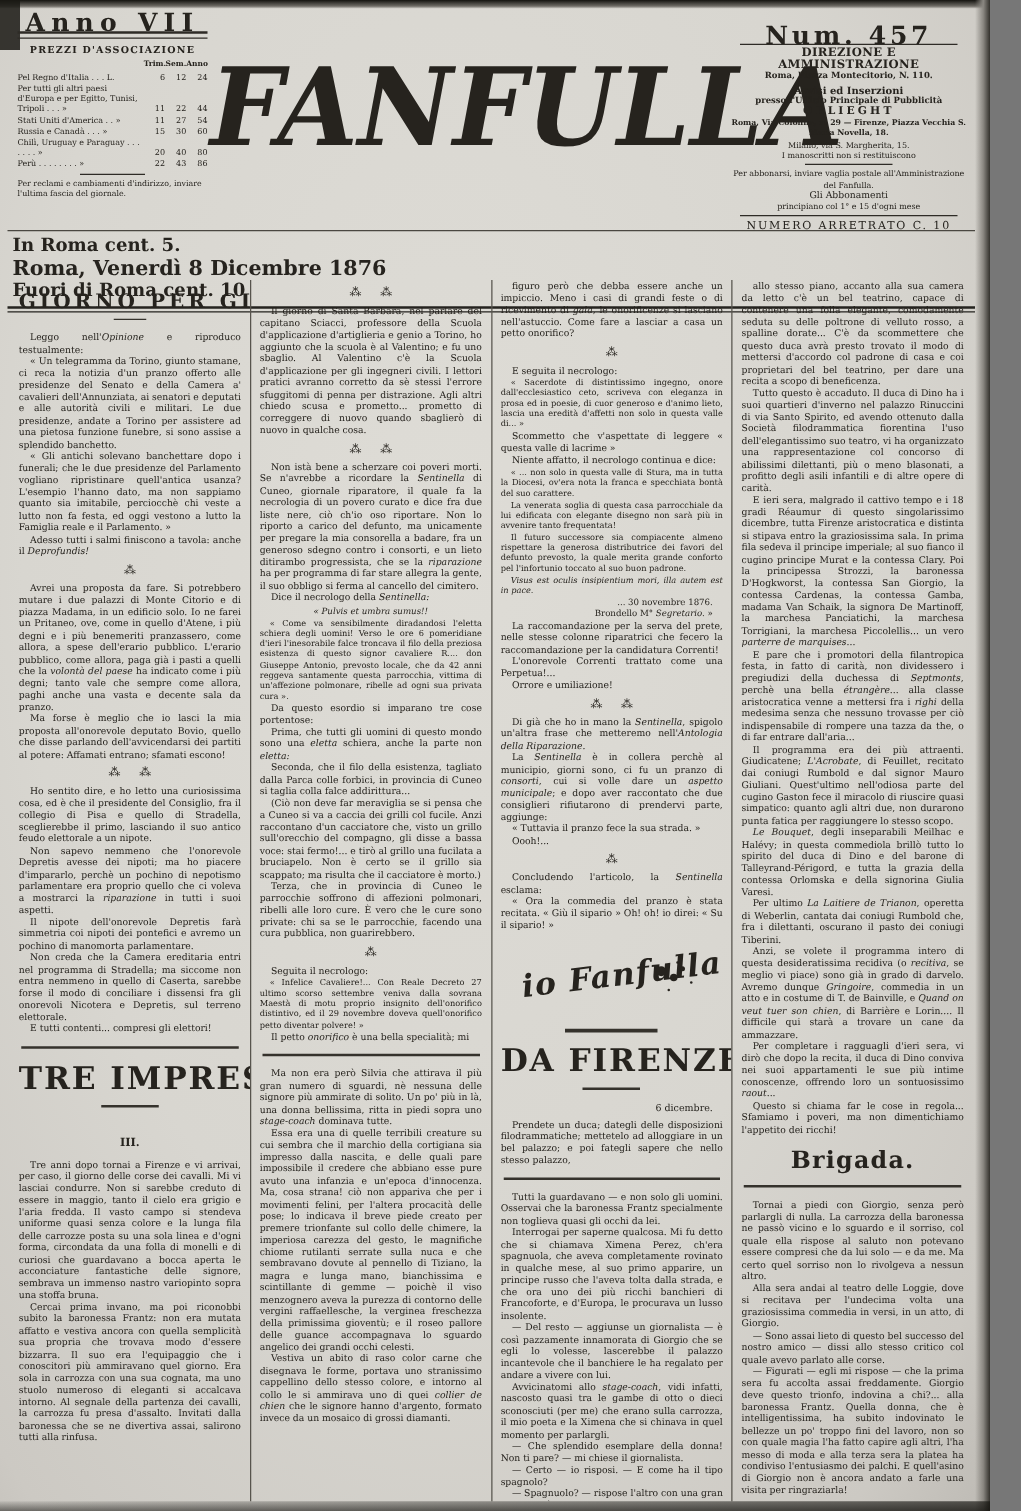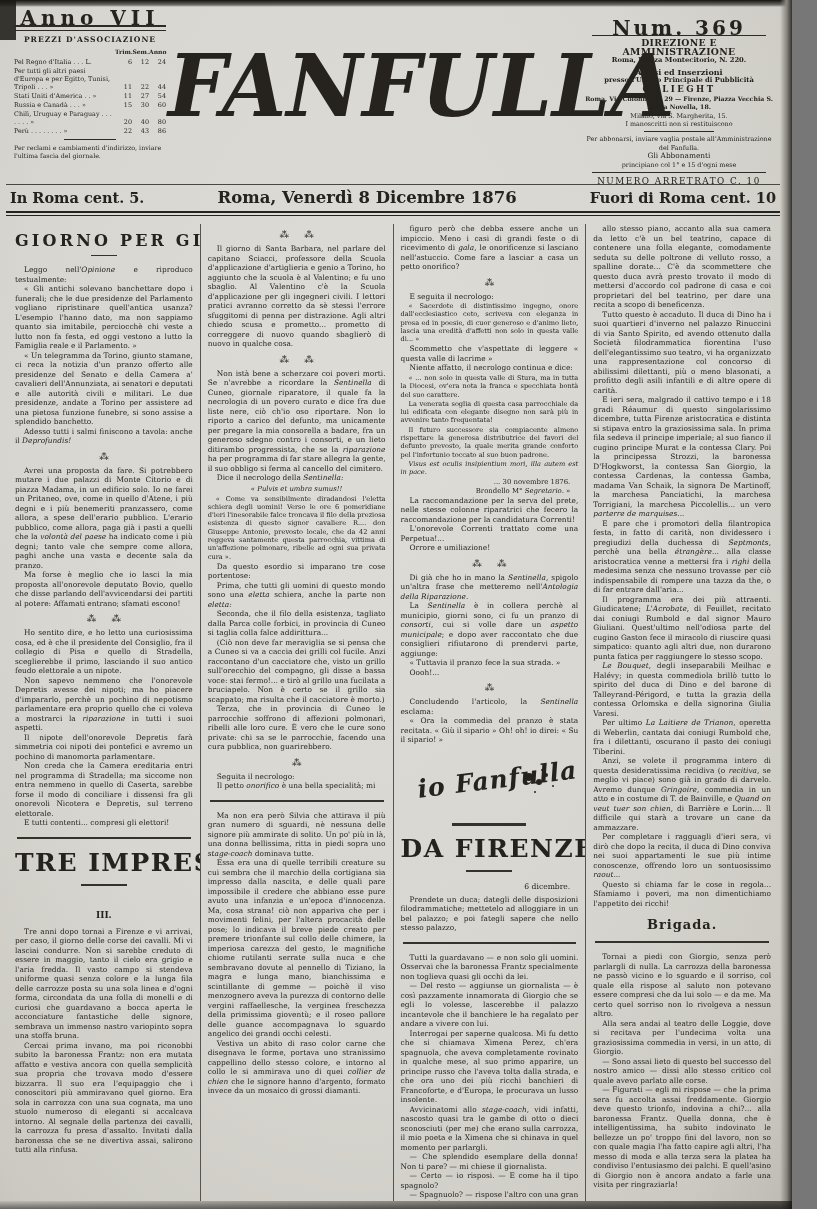--- a/index.html
+++ b/index.html
@@ -41,21 +41,21 @@
   .rpresso{font-size:6.8px;font-weight:bold;}
   .ragency{font-size:8.6px;font-weight:bold;letter-spacing:2.5px;margin:1px 0;}
   .rcities{font-size:6.2px;font-weight:bold;}
   .rline{font-size:6.4px;}
   .rsep{width:70px;border-top:1px solid #2e2b26;margin:3px auto;}
   .rabb{font-size:7.4px;}
   .rarret{font-size:8.8px;letter-spacing:1.5px;margin-top:4px;}
 
   
   .datebar{position:absolute;left:6px;right:12px;top:184px;border-top:1px solid #4a4741;padding-top:3px;}
-  .db-row{display:flex;align-items:baseline;justify-content:space-between;padding:0 4px;}
+  .db-row{display:flex;align-items:baseline;justify-content:center;padding:0 4px;flex-direction:column;}
   .db-left,.db-right{font-size:14.5px;font-weight:bold;}
   .db-center{font-size:16.5px;font-weight:bold;}
   .db-rule{margin-top:4px;height:2px;border-top:2px solid #25231f;border-bottom:1px solid #25231f;}
 
   
   .columns{position:absolute;top:224px;left:8px;right:14px;bottom:8px;display:flex;}
   .col{flex:1;padding:0 7px;overflow:hidden;}
   .col + .col{border-left:1px solid #57544d;}
   .para{margin:0;text-indent:9px;text-align:justify;font-size:7.4px;line-height:9.5px;}
   .quote{margin:1px 0;text-indent:8px;text-align:justify;font-size:6.6px;line-height:8.3px;}
@@ -63,21 +63,21 @@
   .qright{text-align:right;font-size:6.9px;margin:1px 8px 1px 0;}
   .sep{text-align:center;font-size:9.5px;letter-spacing:6px;margin:5px 0 4px;text-indent:6px;}
   .col-h1{font-size:16px;font-weight:bold;letter-spacing:3.2px;text-align:center;margin:7px 0 0;white-space:nowrap;}
   .shortrule{width:26px;border-top:1px solid #35322c;margin:5px auto 9px;}
   .col-h2{font-size:25px;font-weight:bold;letter-spacing:1.5px;text-align:center;margin:8px 0 0;white-space:nowrap;}
   .shortrule2{width:46px;border-top:2px solid #35322c;margin:7px auto 10px;}
   .col-sub{text-align:center;font-size:9px;font-weight:bold;margin:24px 0 7px;}
   .colrule{border-top:2px solid #35322c;margin:9px 2px;}
   .shortrule-thick{width:74px;border-top:3px solid #35322c;margin:8px auto;}
   .dateline{text-align:right;font-size:7.6px;margin:2px 8px 4px 0;}
-  .sig{text-align:center;font-weight:bold;font-size:13px;letter-spacing:1px;margin:9px 0;}
+  .sig{text-align:center;font-weight:bold;font-size:19px;letter-spacing:1px;margin:9px 0;}
   .sig-sc{text-align:right;font-variant:small-caps;font-size:9.5px;letter-spacing:1.5px;margin:16px 30px 2px 0;}
   .logo{position:relative;height:62px;margin:8px 0 0;}
   .logo-text{position:absolute;left:16px;top:12px;font-style:italic;font-weight:bold;font-size:25px;
     letter-spacing:1px;transform:rotate(-7deg);}
   .logo-splat{position:absolute;left:124px;top:20px;width:8px;height:8px;border-radius:50%;background:#26231e;
     box-shadow:10px 5px 0 -1px #26231e,17px -2px 0 -2px #26231e,24px 9px 0 -3px #26231e,
                6px 15px 0 -3px #26231e,28px 1px 0 -4px #26231e,13px -7px 0 -3px #26231e,20px 16px 0 -4px #26231e;}
 </style>
 </head>
 <body>
@@ -133,24 +133,24 @@
           <span class="v">86</span>
         </div>
       </div>
     <div class="smallrule"></div>
     <div class="note">Per reclami e cambiamenti d'indirizzo, inviare l'ultima fascia del giornale.</div>
   </div>
 
   <div class="masthead">FANFULLA</div>
 
   <div class="box-right">
-    <div class="num">Num. 369</div>
+    <div class="num">Num. 457</div>
     <div class="rrule"></div>
     <div class="direzione">DIREZIONE E AMMINISTRAZIONE</div>
-    <div class="raddr">Roma, Piazza Montecitorio, N. 220.</div>
+    <div class="raddr">Roma, Piazza Montecitorio, N. 110.</div>
     <div class="ravvisi">Avvisi ed Inserzioni</div>
     <div class="rpresso">presso l'Ufficio Principale di Pubblicità</div>
     <div class="ragency">OBLIEGHT</div>
     <div class="rcities">Roma, Via Colonna, n. 29 — Firenze, Piazza Vecchia S. Maria Novella, 18.</div>
     <div class="rline">Milano, via S. Margherita, 15.</div>
     <div class="rline">I manoscritti non si restituiscono</div>
     <div class="rsep"></div>
     <div class="rline">Per abbonarsi, inviare vaglia postale all'Amministrazione del Fanfulla.</div>
     <div class="rabb">Gli Abbonamenti</div>
     <div class="rline">principiano col 1° e 15 d'ogni mese</div>
@@ -165,22 +165,22 @@
       <span class="db-right">Fuori di Roma cent. 10</span>
     </div>
     <div class="db-rule"></div>
   </div>
 
   <main class="columns">
     <section class="col">
         <div class="col-h1">GIORNO PER GIORNO</div>
         <div class="shortrule"></div>
         <div class="para">Leggo nell'<i>Opinione</i> e riproduco testualmente:</div>
+        <div class="para">« Un telegramma da Torino, giunto stamane, ci reca la notizia d'un pranzo offerto alle presidenze del Senato e della Camera a' cavalieri dell'Annunziata, ai senatori e deputati e alle autorità civili e militari. Le due presidenze, andate a Torino per assistere ad una pietosa funzione funebre, si sono assise a splendido banchetto.</div>
         <div class="para">« Gli antichi solevano banchettare dopo i funerali; che le due presidenze del Parlamento vogliano ripristinare quell'antica usanza? L'esempio l'hanno dato, ma non sappiamo quanto sia imitabile, perciocchè chi veste a lutto non fa festa, ed oggi vestono a lutto la Famiglia reale e il Parlamento. »</div>
-        <div class="para">« Un telegramma da Torino, giunto stamane, ci reca la notizia d'un pranzo offerto alle presidenze del Senato e della Camera a' cavalieri dell'Annunziata, ai senatori e deputati e alle autorità civili e militari. Le due presidenze, andate a Torino per assistere ad una pietosa funzione funebre, si sono assise a splendido banchetto.</div>
         <div class="para">Adesso tutti i salmi finiscono a tavola: anche il <i>Deprofundis!</i></div>
         <div class="sep">⁂</div>
         <div class="para">Avrei una proposta da fare. Si potrebbero mutare i due palazzi di Monte Citorio e di piazza Madama, in un edificio solo. Io ne farei un Pritaneo, ove, come in quello d'Atene, i più degni e i più benemeriti pranzassero, come allora, a spese dell'erario pubblico. L'erario pubblico, come allora, paga già i pasti a quelli che la <i>volontà del paese</i> ha indicato come i più degni; tanto vale che sempre come allora, paghi anche una vasta e decente sala da pranzo.</div>
         <div class="para">Ma forse è meglio che io lasci la mia proposta all'onorevole deputato Bovio, quello che disse parlando dell'avvicendarsi dei partiti al potere: Affamati entrano; sfamati escono!</div>
         <div class="sep">⁂ ⁂</div>
         <div class="para">Ho sentito dire, e ho letto una curiosissima cosa, ed è che il presidente del Consiglio, fra il collegio di Pisa e quello di Stradella, sceglierebbe il primo, lasciando il suo antico feudo elettorale a un nipote.</div>
         <div class="para">Non sapevo nemmeno che l'onorevole Depretis avesse dei nipoti; ma ho piacere d'impararlo, perchè un pochino di nepotismo parlamentare era proprio quello che ci voleva a mostrarci la <i>riparazione</i> in tutti i suoi aspetti.</div>
         <div class="para">Il nipote dell'onorevole Depretis farà simmetria coi nipoti dei pontefici e avremo un pochino di manomorta parlamentare.</div>
         <div class="para">Non creda che la Camera ereditaria entri nel programma di Stradella; ma siccome non entra nemmeno in quello di Caserta, sarebbe forse il modo di conciliare i dissensi fra gli onorevoli Nicotera e Depretis, sul terreno elettorale.</div>
         <div class="para">E tutti contenti... compresi gli elettori!</div>
@@ -199,20 +199,21 @@
         <div class="para">Dice il necrologo della <i>Sentinella:</i></div>
         <div class="qcenter">« Pulvis et umbra sumus!!</div>
         <div class="quote">« Come va sensibilmente diradandosi l'eletta schiera degli uomini! Verso le ore 6 pomeridiane d'ieri l'inesorabile falce troncava il filo della preziosa esistenza di questo signor cavaliere R.... don Giuseppe Antonio, prevosto locale, che da 42 anni reggeva santamente questa parrocchia, vittima di un'affezione polmonare, ribelle ad ogni sua privata cura ».</div>
         <div class="para">Da questo esordio si imparano tre cose portentose:</div>
         <div class="para">Prima, che tutti gli uomini di questo mondo sono una <i>eletta</i> schiera, anche la parte non <i>eletta:</i></div>
         <div class="para">Seconda, che il filo della esistenza, tagliato dalla Parca colle forbici, in provincia di Cuneo si taglia colla falce addirittura...</div>
         <div class="para">(Ciò non deve far meraviglia se si pensa che a Cuneo si va a caccia dei grilli col fucile. Anzi raccontano d'un cacciatore che, visto un grillo sull'orecchio del compagno, gli disse a bassa voce: stai fermo!... e tirò al grillo una fucilata a bruciapelo. Non è certo se il grillo sia scappato; ma risulta che il cacciatore è morto.)</div>
         <div class="para">Terza, che in provincia di Cuneo le parrocchie soffrono di affezioni polmonari, ribelli alle loro cure. È vero che le cure sono private: chi sa se le parrocchie, facendo una cura pubblica, non guarirebbero.</div>
         <div class="sep">⁂</div>
         <div class="para">Seguita il necrologo:</div>
+        <div class="quote">« Infelice Cavaliere!... Con Reale Decreto 27 ultimo scorso settembre veniva dalla sovrana Maestà di motu proprio insignito dell'onorifico distintivo, ed il 29 novembre doveva quell'onorifico petto diventar polvere! »</div>
         <div class="para">Il petto <i>onorifico</i> è una bella specialità; mi</div>
         <div class="colrule"></div>
         <div class="para">Ma non era però Silvia che attirava il più gran numero di sguardi, nè nessuna delle signore più ammirate di solito. Un po' più in là, una donna bellissima, ritta in piedi sopra uno <i>stage-coach</i> dominava tutte.</div>
         <div class="para">Essa era una di quelle terribili creature su cui sembra che il marchio della cortigiana sia impresso dalla nascita, e delle quali pare impossibile il credere che abbiano esse pure avuto una infanzia e un'epoca d'innocenza. Ma, cosa strana! ciò non appariva che per i movimenti felini, per l'altera procacità delle pose; lo indicava il breve piede creato per premere trionfante sul collo delle chimere, la imperiosa carezza del gesto, le magnifiche chiome rutilanti serrate sulla nuca e che sembravano dovute al pennello di Tiziano, la magra e lunga mano, bianchissima e scintillante di gemme — poichè il viso menzognero aveva la purezza di contorno delle vergini raffaellesche, la verginea freschezza della primissima gioventù; e il roseo pallore delle guance accompagnava lo sguardo angelico dei grandi occhi celesti.</div>
         <div class="para">Vestiva un abito di raso color carne che disegnava le forme, portava uno stranissimo cappellino dello stesso colore, e intorno al collo le si ammirava uno di quei <i>collier de chien</i> che le signore hanno d'argento, formato invece da un mosaico di grossi diamanti.</div>
       </section>
     <section class="col">
         <div class="para">figuro però che debba essere anche un impiccio. Meno i casi di grandi feste o di ricevimento di <i>gala</i>, le onorificenze si lasciano nell'astuccio. Come fare a lasciar a casa un petto onorifico?</div>
         <div class="sep">⁂</div>
         <div class="para">E seguita il necrologo:</div>
@@ -240,22 +241,22 @@
           <span class="logo-text">io Fanfulla</span>
           <span class="logo-splat"></span>
         </div>
         <div class="shortrule-thick"></div>
         <div class="col-h2">DA FIRENZE</div>
         <div class="shortrule2"></div>
         <div class="dateline">6 dicembre.</div>
         <div class="para">Prendete un duca; dategli delle disposizioni filodrammatiche; mettetelo ad alloggiare in un bel palazzo; e poi fategli sapere che nello stesso palazzo,</div>
         <div class="colrule"></div>
         <div class="para">Tutti la guardavano — e non solo gli uomini. Osservai che la baronessa Frantz specialmente non toglieva quasi gli occhi da lei.</div>
+        <div class="para">Interrogai per saperne qualcosa. Mi fu detto che si chiamava Ximena Perez, ch'era spagnuola, che aveva completamente rovinato in qualche mese, al suo primo apparire, un principe russo che l'aveva tolta dalla strada, e che ora uno dei più ricchi banchieri di Francoforte, e d'Europa, le procurava un lusso insolente.</div>
         <div class="para">— Del resto — aggiunse un giornalista — è così pazzamente innamorata di Giorgio che se egli lo volesse, lascerebbe il palazzo incantevole che il banchiere le ha regalato per andare a vivere con lui.</div>
-        <div class="para">Interrogai per saperne qualcosa. Mi fu detto che si chiamava Ximena Perez, ch'era spagnuola, che aveva completamente rovinato in qualche mese, al suo primo apparire, un principe russo che l'aveva tolta dalla strada, e che ora uno dei più ricchi banchieri di Francoforte, e d'Europa, le procurava un lusso insolente.</div>
         <div class="para">Avvicinatomi allo <i>stage-coach</i>, vidi infatti, nascosto quasi tra le gambe di otto o dieci sconosciuti (per me) che erano sulla carrozza, il mio poeta e la Ximena che si chinava in quel momento per parlargli.</div>
         <div class="para">— Che splendido esemplare della donna! Non ti pare? — mi chiese il giornalista.</div>
         <div class="para">— Certo — io risposi. — E come ha il tipo spagnolo?</div>
         <div class="para">— Spagnuolo? — rispose l'altro con una gran risata. — È la Paolina! la bambina che, tre anni fa, correva pei lungarni a piedi nudi, gettando fiori nelle carrozze!</div>
       </section>
     <section class="col">
         <div class="para">allo stesso piano, accanto alla sua camera da letto c'è un bel teatrino, capace di contenere una folla elegante, comodamente seduta su delle poltrone di velluto rosso, a spalline dorate... C'è da scommettere che questo duca avrà presto trovato il modo di mettersi d'accordo col padrone di casa e coi proprietari del bel teatrino, per dare una recita a scopo di beneficenza.</div>
         <div class="para">Tutto questo è accaduto. Il duca di Dino ha i suoi quartieri d'inverno nel palazzo Rinuccini di via Santo Spirito, ed avendo ottenuto dalla Società filodrammatica fiorentina l'uso dell'elegantissimo suo teatro, vi ha organizzato una rappresentazione col concorso di abilissimi dilettanti, più o meno blasonati, a profitto degli asili infantili e di altre opere di carità.</div>
         <div class="para">E ieri sera, malgrado il cattivo tempo e i 18 gradi Réaumur di questo singolarissimo dicembre, tutta Firenze aristocratica e distinta si stipava entro la graziosissima sala. In prima fila sedeva il principe imperiale; al suo fianco il cugino principe Murat e la contessa Clary. Poi la principessa Strozzi, la baronessa D'Hogkworst, la contessa San Giorgio, la contessa Cardenas, la contessa Gamba, madama Van Schaik, la signora De Martinoff, la marchesa Panciatichi, la marchesa Torrigiani, la marchesa Piccolellis... un vero <i>parterre de marquises</i>...</div>
         <div class="para">E pare che i promotori della filantropica festa, in fatto di carità, non dividessero i pregiudizi della duchessa di <i>Septmonts</i>, perchè una bella <i>étrangère</i>... alla classe aristocratica venne a mettersi fra i <i>righi</i> della medesima senza che nessuno trovasse per ciò indispensabile di rompere una tazza da the, o di far entrare dall'aria...</div>

